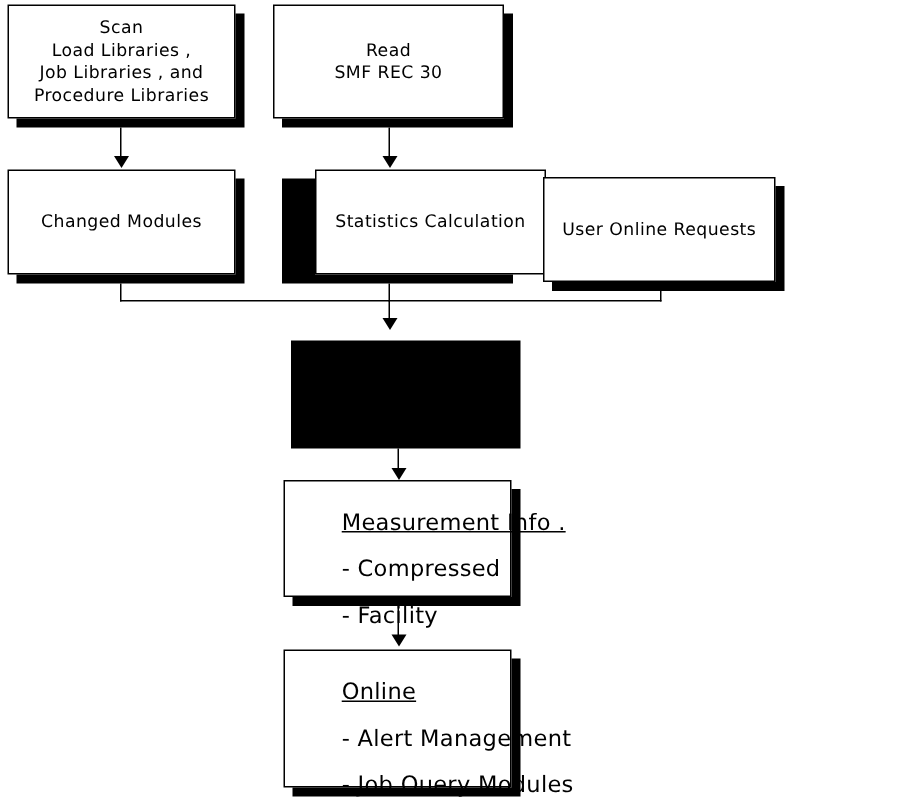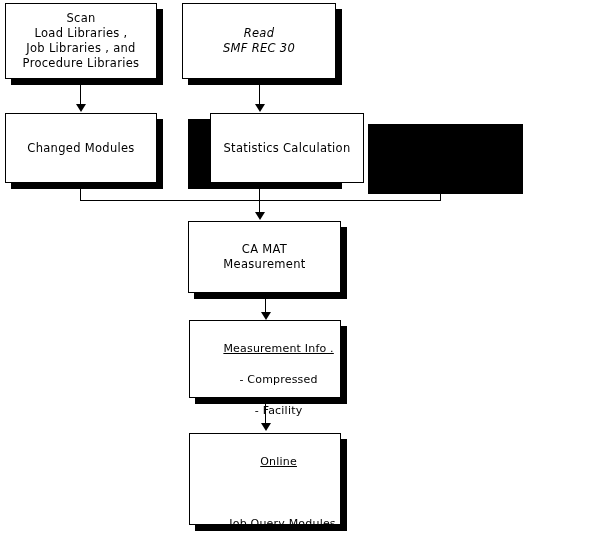--- a/index.html
+++ b/index.html
@@ -43,24 +43,24 @@
   }
   .box-text.center-mid {
     top: 50%;
     transform: translateY(-50%);
   }
   .list {
     position: absolute;
     left: 8px;
     top: 4px;
     right: 3px;
-    font-size: 11px;
+    font-size: 15px;
     line-height: 15.5px;
     letter-spacing: 0.2px;
-    text-align: center;
+    text-align: left;
     white-space: pre;
   }
   .list .hdr {
     text-decoration: underline;
   }
   
   .vline {
     position: absolute;
     width: 1px;
     background: #000000;
@@ -89,21 +89,21 @@
 
   <div class="shadow" style="left:11px; top:9px; width:152px; height:76px;"></div>
   <div class="box" style="left:5px; top:3px; width:152px; height:76px;">
     <div class="box-text center-mid">Scan
 Load Libraries ,
 Job Libraries , and
 Procedure Libraries</div>
   </div>
 
   <div class="shadow" style="left:188px; top:9px; width:154px; height:76px;"></div>
-  <div class="box" style="left:182px; top:3px; width:154px; height:76px;font-style:italic;">
+  <div class="box" style="left:182px; top:3px; width:154px; height:76px;">
     <div class="box-text center-mid">Read
 SMF REC 30</div>
   </div>
 
   <div class="vline" style="left:80px; top:85px; height:21px;"></div>
   <div class="arrowhead" style="left:76px; top:104px;"></div>
 
   <div class="vline" style="left:259px; top:85px; height:21px;"></div>
   <div class="arrowhead" style="left:255px; top:104px;"></div>
 
@@ -111,33 +111,32 @@
   <div class="box" style="left:5px; top:113px; width:152px; height:70px;">
     <div class="box-text center-mid">Changed Modules</div>
   </div>
 
   <div class="shadow" style="left:188px; top:119px; width:154px; height:70px;"></div>
   <div class="box" style="left:182px; top:113px; width:154px; height:70px;margin-left:28px;">
     <div class="box-text center-mid">Statistics Calculation</div>
   </div>
 
   <div class="shadow" style="left:368px; top:124px; width:155px; height:70px;"></div>
+  <div class="box" style="left:362px; top:118px; width:155px; height:70px;">
+    <div class="box-text center-mid">User Online Requests</div>
+  </div>
 
   <div class="vline" style="left:80px; top:189px; height:12px;"></div>
   <div class="vline" style="left:259px; top:189px; height:12px;"></div>
   <div class="vline" style="left:440px; top:194px; height:7px;"></div>
   <div class="hline" style="left:80px; top:200px; width:361px;"></div>
   <div class="vline" style="left:259px; top:200px; height:14px;"></div>
   <div class="arrowhead" style="left:255px; top:212px;"></div>
 
   <div class="shadow" style="left:194px; top:227px; width:153px; height:72px;"></div>
-  <div class="box" style="left:188px; top:221px; width:153px; height:72px;">
-    <div class="box-text center-mid">CA MAT
-Measurement</div>
-  </div>
 
   <div class="vline" style="left:265px; top:299px; height:14px;"></div>
   <div class="arrowhead" style="left:261px; top:312px;"></div>
 
   <div class="shadow" style="left:195px; top:326px; width:152px; height:78px;"></div>
   <div class="box" style="left:189px; top:320px; width:152px; height:78px;">
     <div class="list">
       <span class="hdr">Measurement Info .</span><br>
       <span>- Compressed</span><br>
       <span>- Facility</span><br>
@@ -146,21 +145,21 @@
     </div>
   </div>
 
   <div class="vline" style="left:265px; top:404px; height:20px;"></div>
   <div class="arrowhead" style="left:261px; top:423px;"></div>
 
   <div class="shadow" style="left:195px; top:439px; width:152px; height:92px;"></div>
   <div class="box" style="left:189px; top:433px; width:152px; height:92px;">
     <div class="list">
       <span class="hdr">Online</span><br>
-      <br>
+      <span>- Alert Management</span><br>
       <span>- Job Query Modules</span><br>
       <br>
       <br>
       
     </div>
   </div>
 
 </div>
 
 </body></html>

